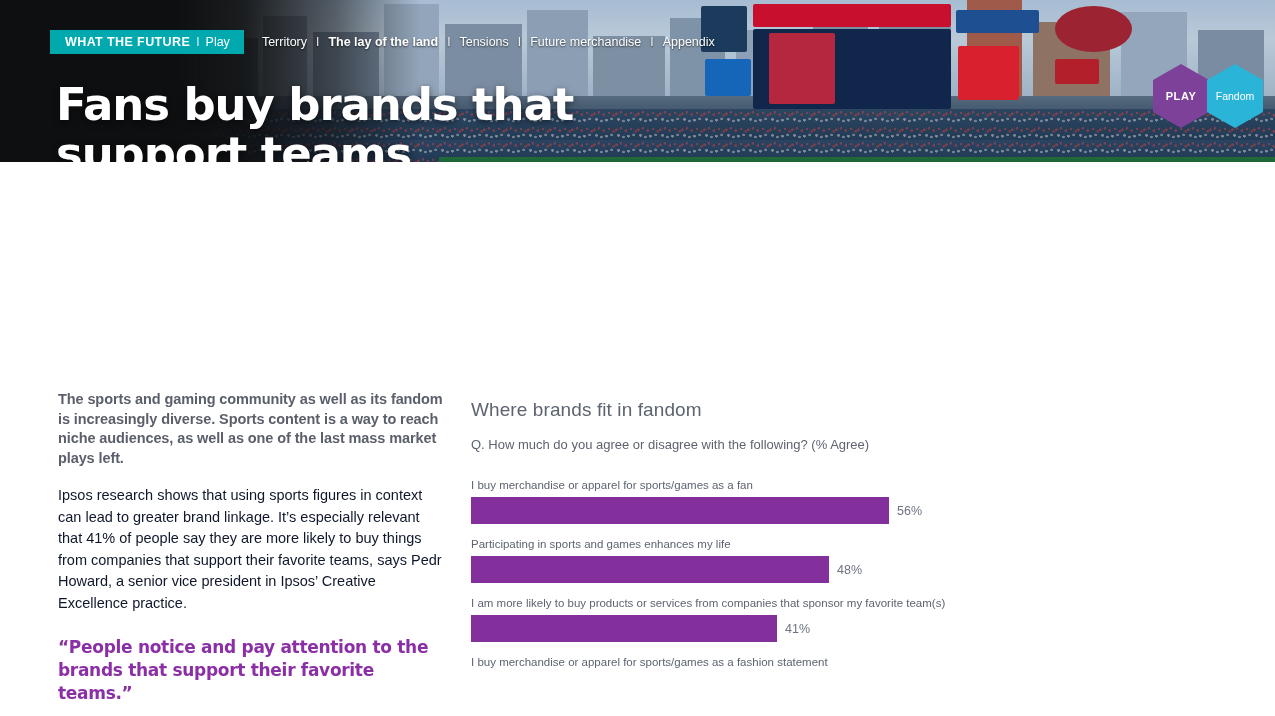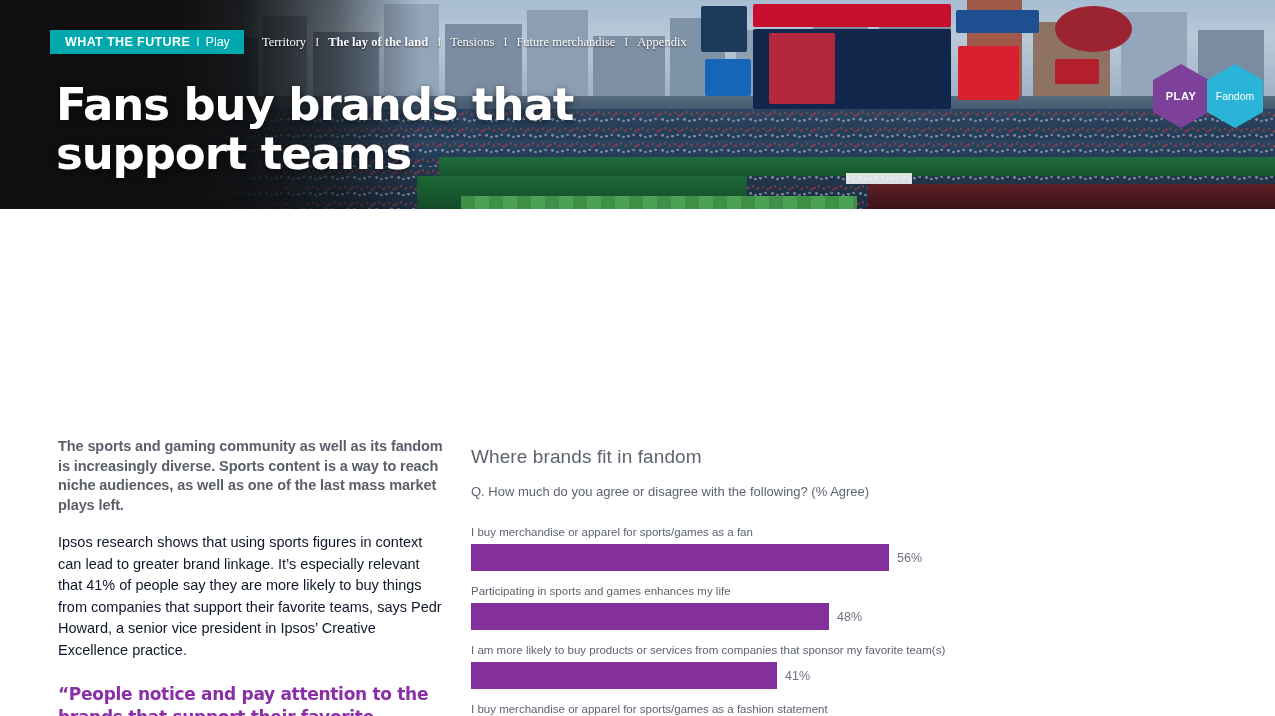--- a/index.html
+++ b/index.html
@@ -7,21 +7,21 @@
     width: 1275px; height: 716px;
     background: #ffffff;
     font-family: "Liberation Sans", sans-serif;
     overflow: hidden;
   }
 
   
   .header {
     position: relative;
     width: 1275px;
-    height: 209px;
+    height: 162px;
     background: #0c4a6e;
     overflow: hidden;
   }
   
   .photo {
     position: absolute;
     left: 175px; top: 0;
     width: 1100px; height: 209px;
     overflow: hidden;
     background:
@@ -104,21 +104,21 @@
     display:flex; align-items:center; z-index:6;
   }
   .wtf-badge {
     background:#00a9ad; color:#ffffff;
     height:24px; display:flex; align-items:center;
     padding:0 14px 0 15px; white-space:nowrap;
   }
   .wtf-main { font-size:12.5px; font-weight:bold; letter-spacing:.4px; }
   .wtf-sep  { font-size:12px; padding:0 6px; opacity:.85; font-weight:normal;}
   .wtf-sub  { font-size:12.5px; font-weight:normal; }
-  .navlinks { display:flex; align-items:center; margin-left:18px; white-space:nowrap;font-family:Liberation Serif, serif; }
+  .navlinks { display:flex; align-items:center; margin-left:18px; white-space:nowrap; }
   .navlink {
     color:#ffffff; font-size:12.5px; font-weight:normal;
     text-shadow:0 1px 2px rgba(0,0,0,.65);
   }
   .navlink.active { font-weight:bold; }
   .navpipe { color:#ffffff; font-size:12px; padding:0 9px; opacity:.9;
              text-shadow:0 1px 2px rgba(0,0,0,.65); }
 
   
   .hero-title {

